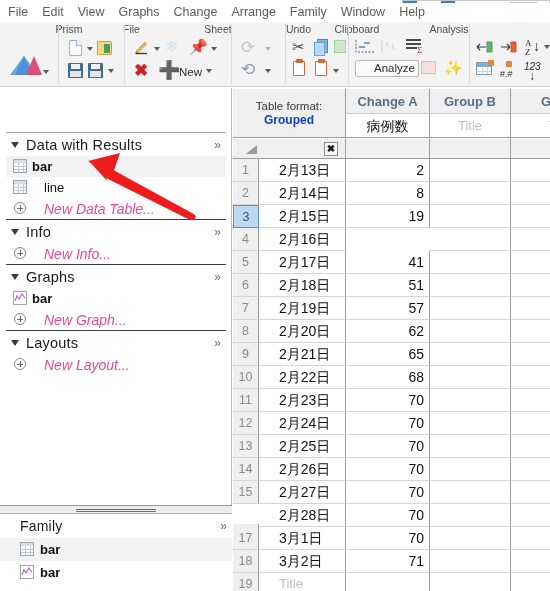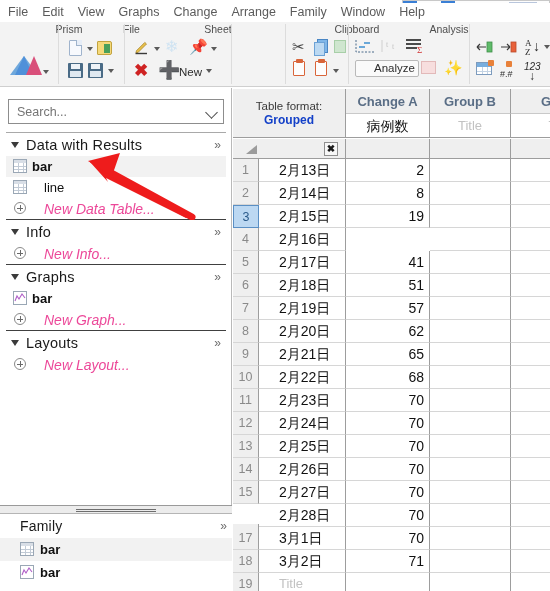--- a/index.html
+++ b/index.html
@@ -308,20 +308,29 @@
         <span class="pin" style="left:64px;top:3px;">📌</span>
         <div class="caret" style="left:86px;top:11px;"></div>
         <span class="xmark" style="left:9px;top:26px;">✖</span>
         <span class="plusmark" style="left:33px;top:25px;">➕</span>
         <span class="newlbl" style="left:54px;top:29px;">New</span>
         <div class="caret" style="left:81px;top:33px;"></div>
       </div>
     </div>
     <div class="rsep" style="left:231px;"></div>
 
+    <div class="rgroup" style="left:232px;width:53px;">
+      <div class="gtitle">Undo</div>
+      <div class="gbody">
+        <span class="undo-arc" style="left:9px;top:3px;">⟳</span>
+        <div class="caret dim" style="left:33px;top:11px;"></div>
+        <span class="redo-arc" style="left:9px;top:25px;">⟲</span>
+        <div class="caret" style="left:33px;top:33px;"></div>
+      </div>
+    </div>
     <div class="rsep" style="left:285px;"></div>
 
     <div class="rgroup" style="left:286px;width:62px;">
       <div class="gtitle">Clipboard</div>
       <div class="gbody">
         <span class="scissors" style="left:6px;top:3px;">✂</span>
         <div class="copy-ico" style="left:31px;top:3px;"></div>
         <div class="copy-dim" style="left:48px;top:4px;"></div>
         <div class="paste-ico" style="left:7px;top:25px;"></div>
         <div class="paste-ico" style="left:29px;top:25px;"></div>
@@ -391,24 +400,20 @@
         <div class="orange-corner" style="left:18px;top:24px;"></div>
         <span class="num123" style="left:30px;top:33px;font-style:normal;font-size:9px;">#.#</span>
         <div class="orange-corner" style="left:36px;top:25px;"></div>
         <span class="num123" style="left:54px;top:26px;">123</span>
         <span style="position:absolute;left:59px;top:34px;font-size:12px;color:#2d2d2d;line-height:12px;">↓</span>
       </div>
     </div>
   </div>
 
   <div class="nav">
-    <div class="search-wrap">
-      <input class="search-box" type="text" placeholder="Search..." style="">
-      <span class="search-chev"></span>
-    </div>
     <div class="tree" id="tree-root">
         <div class="sec">
           <div class="sec-hdr">
             <span class="chev-dn"></span>
             <span class="sec-title">Data with Results</span>
             <span class="sec-more">»</span>
           </div>
           <div class="t-item sel">
             <span class="ico-sheet">
               <i class="sh-top"></i>

